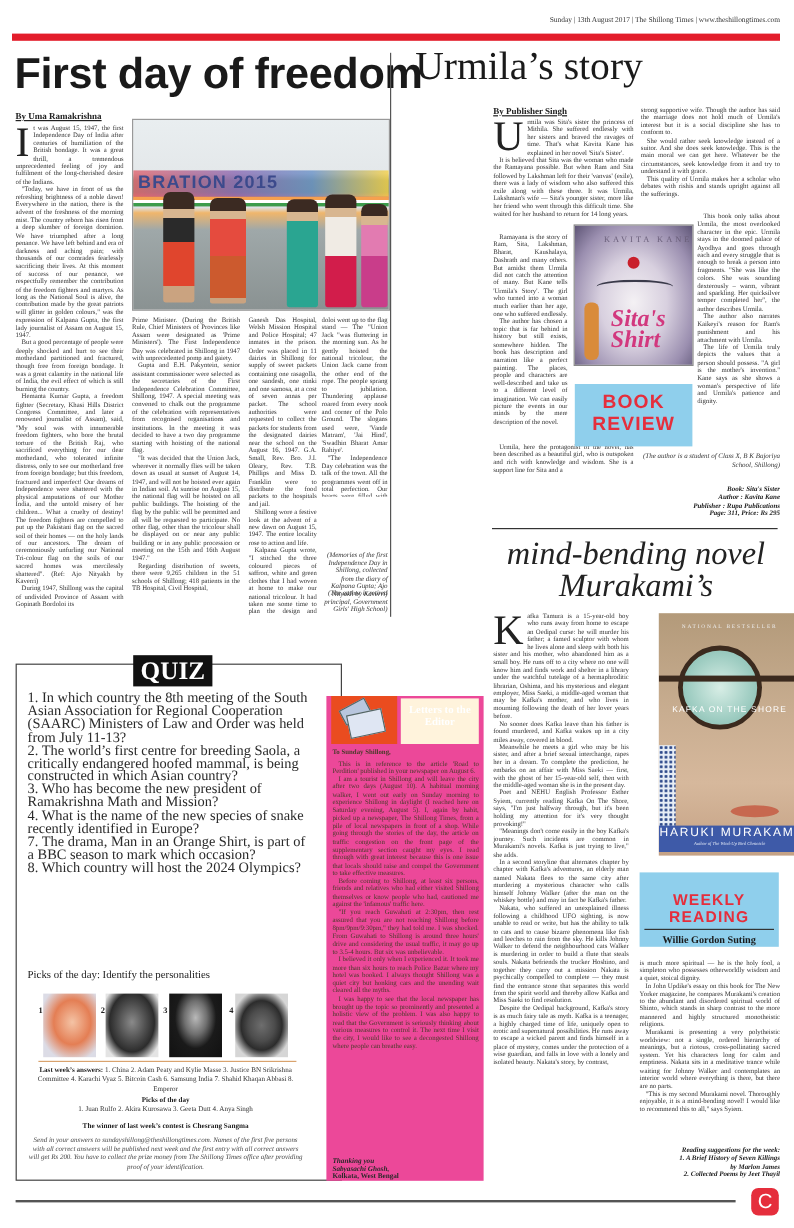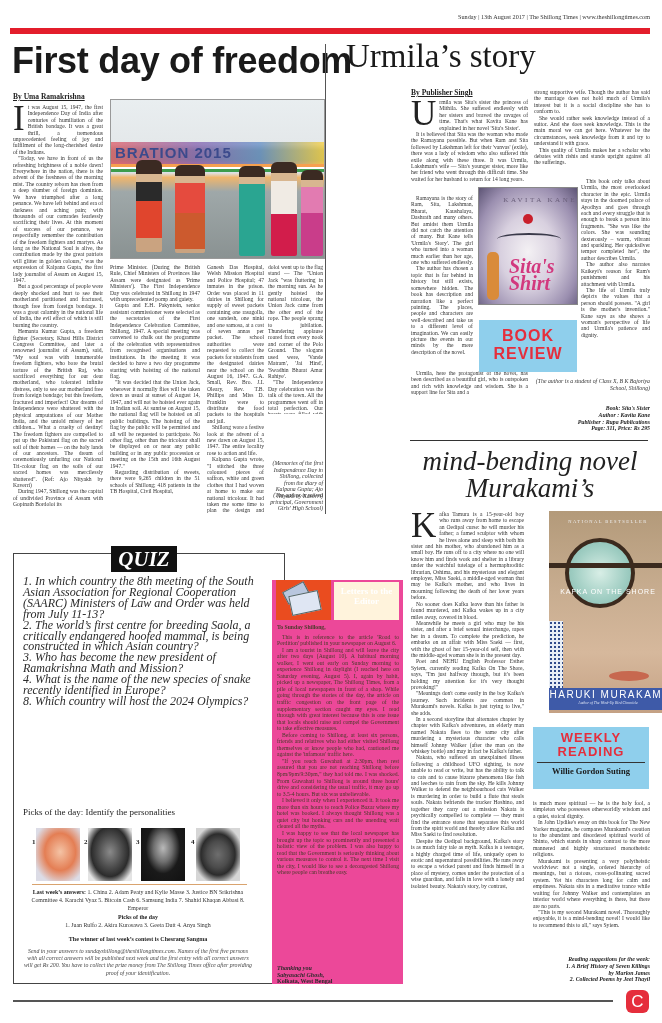--- a/index.html
+++ b/index.html
@@ -51,26 +51,26 @@
   .kafkacover .lens { position:absolute; left:16px; top:27px; width:70px; height:70px; border-radius:50%; background: radial-gradient(circle,#d8eee6 0%, #9fcdc2 60%, #7fb6ab 100%); border: 4px solid #3b2a1e; }
   .kafkacover .band { position:absolute; left:0; top:52px; width:100%; height:5px; background:#3b2a1e; }
   .kafkacover .ttl { position:absolute; left:0; top:77px; width:100%; text-align:center; font-family:"Liberation Sans",sans-serif; font-size:7px; letter-spacing:1px; color:#fff; }
   .kafkacover .lips { position:absolute; left:60px; top:160px; width:40px; height:10px; border-radius:50%; background:#c7684f; }
   .kafkacover .dots { position:absolute; left:0; top:110px; width:14px; height:70px; background: radial-gradient(circle, #2f4a8a 1px, #e8eef6 1.5px); background-size:4px 4px; }
   .kafkacover .authband { position:absolute; left:0; top:177px; width:100%; height:22px; background:#3e5aa8; text-align:center; }
   .kafkacover .authname { font-family:"Liberation Sans",sans-serif; font-size:10px; letter-spacing:1.5px; color:#fff; line-height:13px; }
   .kafkacover .authsub { font-size:3.8px; color:#dfe6f5; font-style:italic; line-height:5px; }
 
   .weekly { left: 533px; top: 727px; width: 116px; height: 62px; background: #8fcfec; text-align: center; }
-  .weekly .w1 { font-family:"Liberation Sans",sans-serif; font-weight:bold; font-size:13px; line-height:14px; color:#e52e3c; letter-spacing:1px; padding-top:4px; }
+  .weekly .w1 { font-family:"Liberation Sans",sans-serif; font-weight:bold; font-size:13px; line-height:14px; color:#e52e3c; letter-spacing:1px; padding-top:16px; }
   .weekly .rule { margin: 3px 4px 0 4px; height: 1px; background:#333; }
   .weekly .w2 { font-weight:bold; font-size:8.5px; color:#1a1a1a; padding-top:3px; }
 
   
-  .quiz { left: 13px; top: 553px; width: 272px; height: 431px; border: 1.5px solid #444; background: #fff; font-style: italic; }
+  .quiz { left: 13px; top: 553px; width: 272px; height: 431px; border: 1.5px solid #444; background: #fff; }
   .quiz-title { position:absolute; left: 97px; top: -8px; width: 66px; height: 26px; background: #111; color: #fff; text-align: center; font-weight: bold; font-size: 21px; line-height: 27px; }
   .quiz-qs { position:absolute; left: 9px; top: 22px; width: 236px; font-size: 12px; line-height: 10.9px; color: #2a2a2a; }
   .quiz-qs div { margin: 0; }
   .picks-title { position:absolute; left: 9px; top: 805px; font-size: 9px; color:#222; }
   .portrait { position:absolute; top: 828px; width: 44px; height: 53px; }
   .pnum { position:absolute; top: 838px; font-weight:bold; font-size:7px; color:#222; }
   .quiz-hr { position:absolute; left: 32px; top: 884px; width: 215px; height: 1px; background: #d9a36e; }
   .answers { position:absolute; left: 23px; top: 888px; width: 230px; text-align:center; font-size: 5.9px; line-height: 8.2px; color:#333; }
   .answers b { color:#222; }
   .winner { position:absolute; left: 13px; top: 936px; width: 250px; text-align:center; font-weight:bold; font-size: 6px; color:#222; }
@@ -239,20 +239,21 @@
   <div>2. Collected Poems by Jeet Thayil</div>
 </div>
 
 <div class="abs quiz">
   <div class="quiz-title">QUIZ</div>
   <div class="quiz-qs">
     <div>1. In which country the 8th meeting of the South Asian Association for Regional Cooperation (SAARC) Ministers of Law and Order was held from July 11-13?</div>
     <div>2. The world’s first centre for breeding Saola, a critically endangered hoofed mammal, is being constructed in which Asian country?</div>
     <div>3. Who has become the new president of Ramakrishna Math and Mission?</div>
     <div>4. What is the name of the new species of snake recently identified in Europe?</div>
+    <div>7. The drama, Man in an Orange Shirt, is part of a BBC season to mark which occasion?</div>
     <div>8. Which country will host the 2024 Olympics?</div>
   </div>
 </div>
 <div class="abs picks-title" style="left:23px;top:807px;font-size:9px;">Picks of the day: Identify the personalities</div>
 
 <div class="pnum" style="left:32px;">1</div>
 <div class="portrait" style="left:36px;background:radial-gradient(ellipse at 55% 45%,#f4c3a5 0%,#e47e54 45%,#dcdce6 80%);"></div>
 <div class="pnum" style="left:84px;">2</div>
 <div class="portrait" style="left:88px;background:radial-gradient(ellipse at 50% 45%,#8a8a8a 0%,#4a4a4a 40%,#2c2c2c 60%,#e4e4e4 85%);"></div>
 <div class="pnum" style="left:136px;">3</div>

